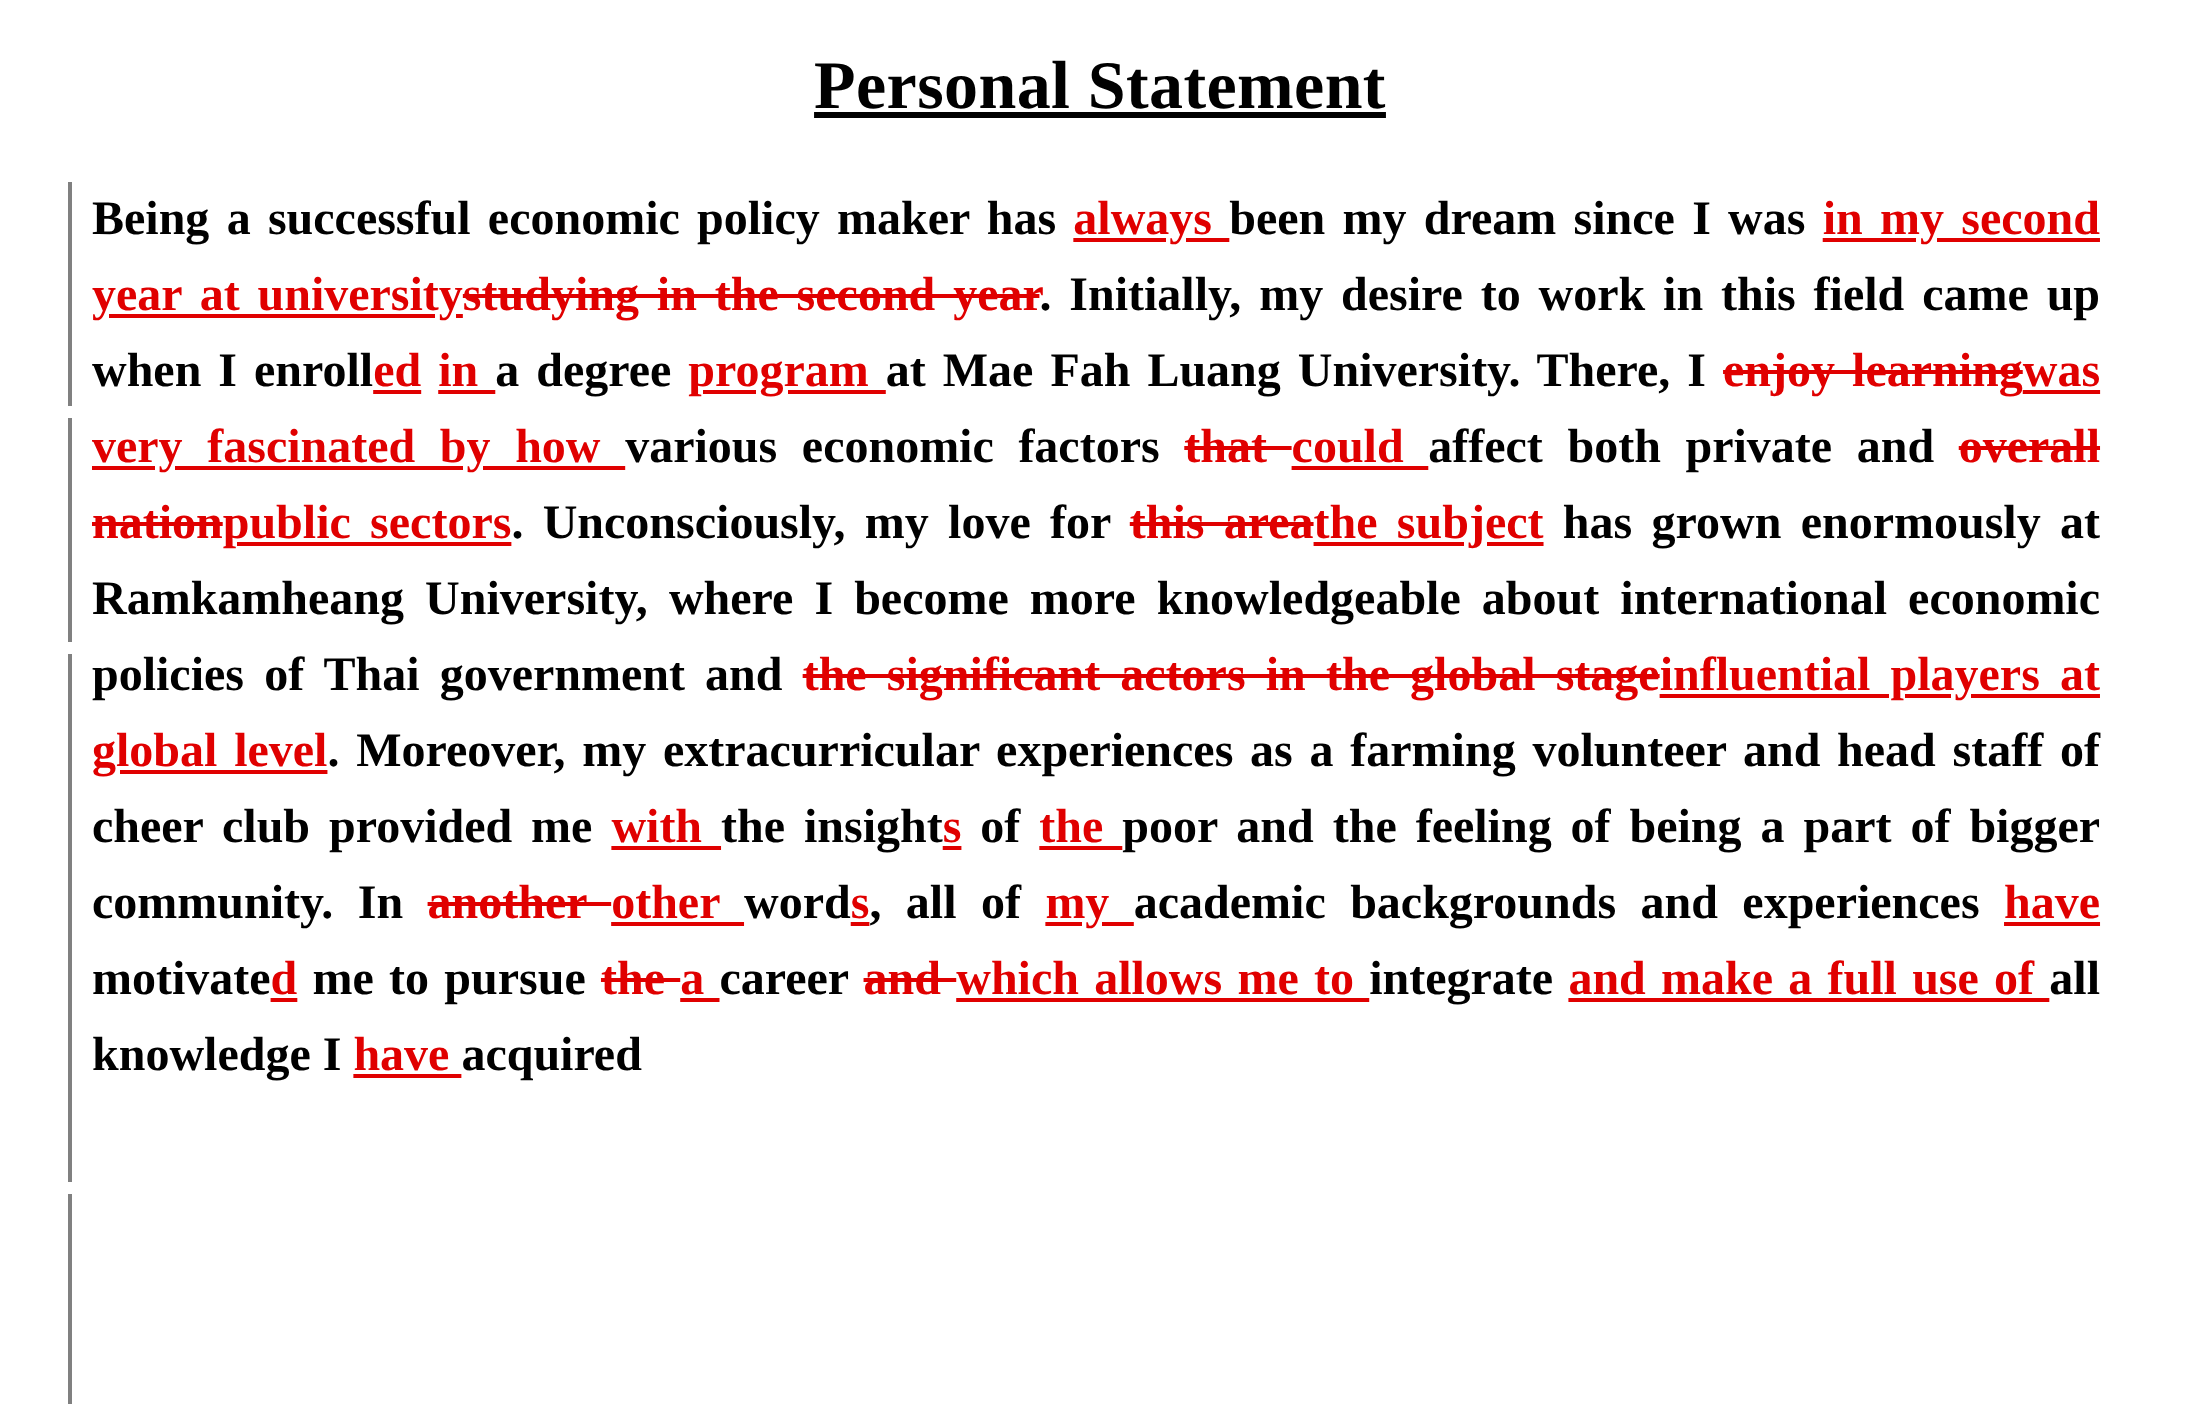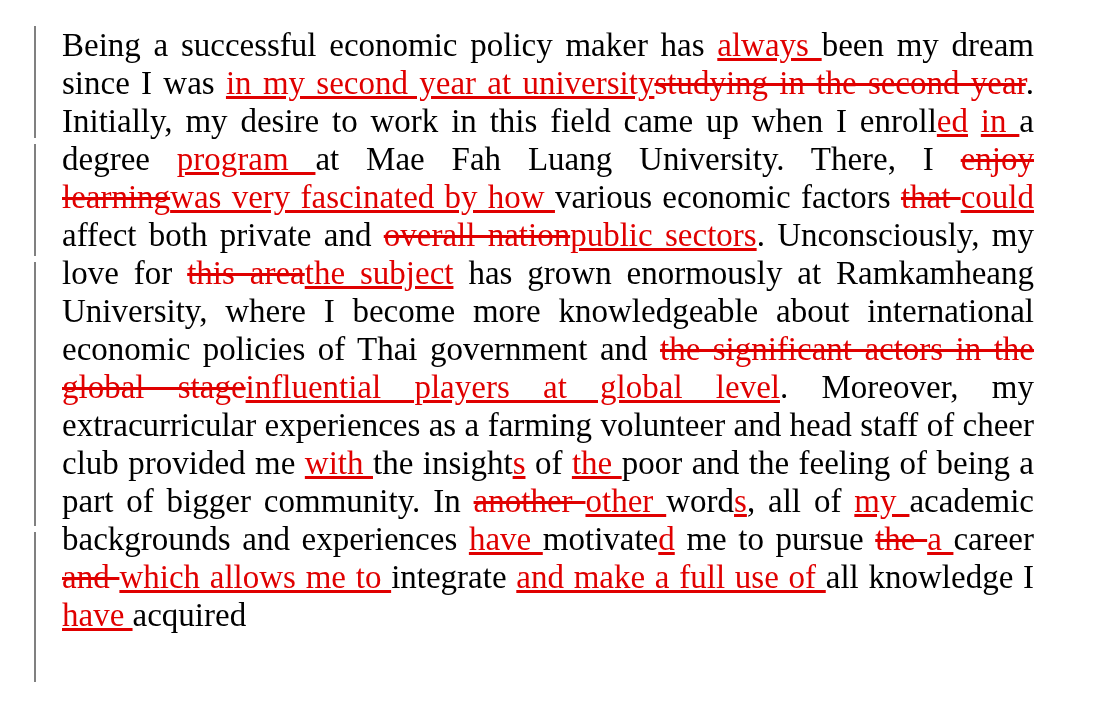--- a/index.html
+++ b/index.html
@@ -35,44 +35,46 @@
     margin: 26px 50px 0 46px;
   }
   
   .change-bar {
     position: absolute;
     left: -12px;
     width: 2px;
     background: #808080;
   }
   .para {
-    font-size: 33px;
+    font-size: 24px;
     line-height: 38px;
     text-align: justify;
     text-justify: inter-word;
-    margin: 16px;
+    margin: 0;
     hyphens: none;
+    font-weight: bold;
   }
   .ins {
     color: #e00000;
     text-decoration: underline;
   }
   .del {
     color: #e00000;
     text-decoration: line-through;
   }
   .plain {
     color: #000000;
   }
 </style>
 </head>
 <body>
 
 <div class="page">
 
+  <h1 class="doc-title">Personal Statement</h1>
 
   <div class="body-wrap">
     <div id="change-bars">
         <div class="change-bar" style="top: 0px; height: 112px; background: rgb(128, 128, 128);"></div>
         <div class="change-bar" style="top: 118px; height: 112px; background: rgb(128, 128, 128);"></div>
         <div class="change-bar" style="top: 236px; height: 264px; background: rgb(128, 128, 128);"></div>
         <div class="change-bar" style="top: 506px; height: 150px; background: rgb(128, 128, 128);"></div>
       </div>
     <p class="para" id="para"><span class="plain">Being a successful economic policy maker has </span><span class="ins">always </span><span class="plain">been my dream since I was </span><span class="ins">in my second year at university</span><span class="del">studying in the second year</span><span class="plain">. Initially, my desire to work in this field came up when I enroll</span><span class="ins">ed</span><span class="plain"> </span><span class="ins">in </span><span class="plain">a degree </span><span class="ins">program </span><span class="plain">at Mae Fah Luang University. There, I </span><span class="del">enjoy learning</span><span class="ins">was very fascinated by how </span><span class="plain">various economic factors </span><span class="del">that </span><span class="ins">could </span><span class="plain">affect both private and </span><span class="del">overall nation</span><span class="ins">public sectors</span><span class="plain">. Unconsciously, my love for </span><span class="del">this area</span><span class="ins">the subject</span><span class="plain"> has grown enormously at Ramkamheang University, where I become more knowledgeable about international economic policies of Thai government and </span><span class="del">the significant actors in the global stage</span><span class="ins">influential players at global level</span><span class="plain">. Moreover, my extracurricular experiences as a farming volunteer and head staff of cheer club provided me </span><span class="ins">with </span><span class="plain">the insight</span><span class="ins">s</span><span class="plain"> of </span><span class="ins">the </span><span class="plain">poor and the feeling of being a part of bigger community. In </span><span class="del">another </span><span class="ins">other </span><span class="plain">word</span><span class="ins">s</span><span class="plain">, all of </span><span class="ins">my </span><span class="plain">academic backgrounds and experiences </span><span class="ins">have </span><span class="plain">motivate</span><span class="ins">d</span><span class="plain"> me to pursue </span><span class="del">the </span><span class="ins">a </span><span class="plain">career </span><span class="del">and </span><span class="ins">which allows me to </span><span class="plain">integrate </span><span class="ins">and make a full use of </span><span class="plain">all knowledge I </span><span class="ins">have </span><span class="plain">acquired</span><span class="ins"> </span></p>
   </div>

